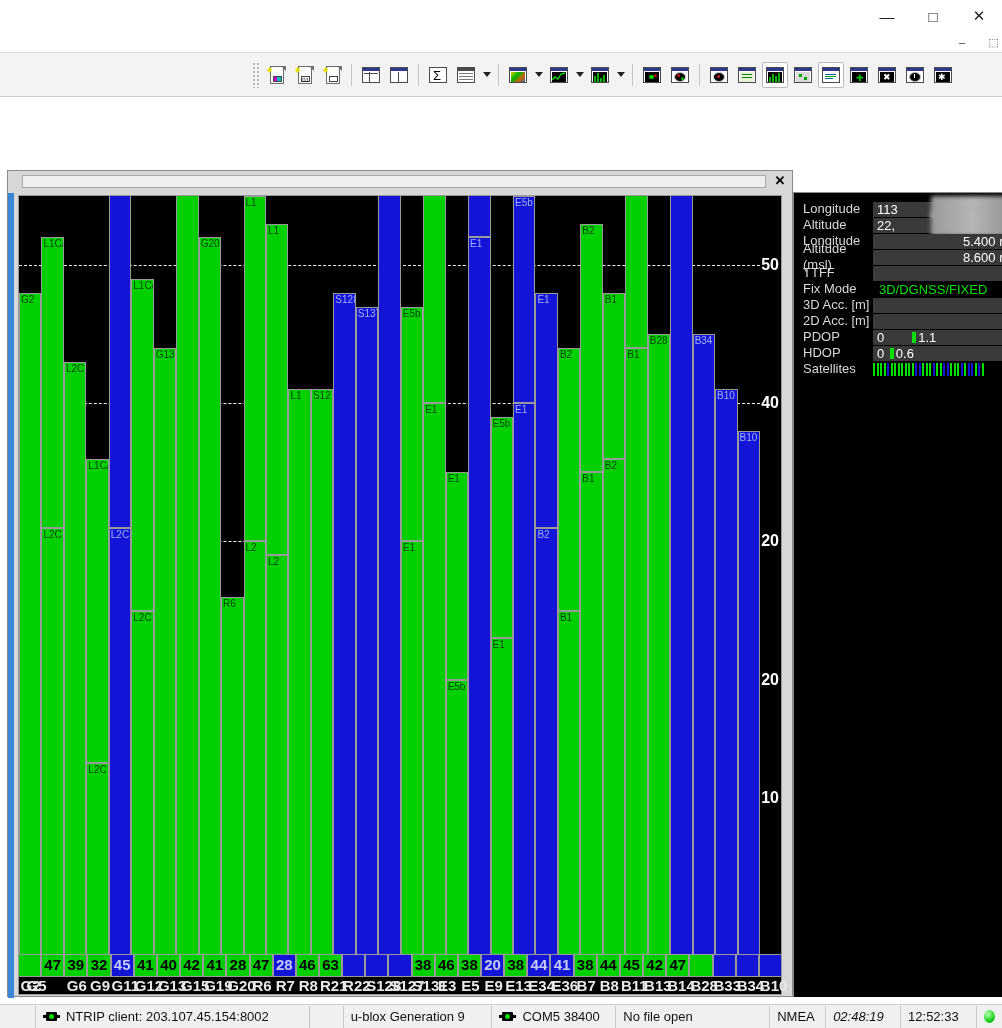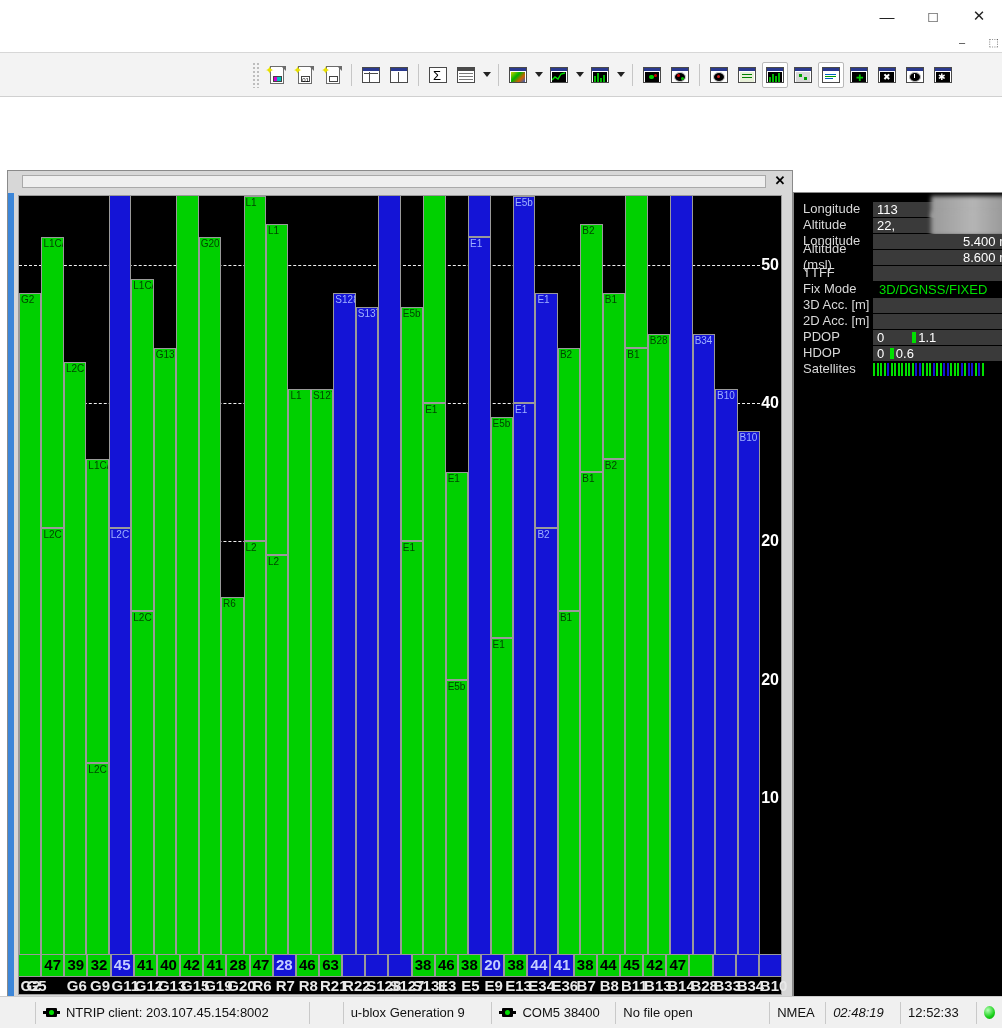--- a/index.html
+++ b/index.html
@@ -134,21 +134,21 @@
   .ival.fix .txtc { position:absolute; left:6px; top:0; color:#00e000; letter-spacing:0px;}
   .blurbox { position:absolute; left:58px; top:-6px; width:126px; height:24px;
              background:linear-gradient(90deg,#9a9a9a,#b5b5b5,#8f8f8f,#a8a8a8);
              filter:blur(2px); }
   .dopbar { position:absolute; background:#00e000; top:2px; width:4px; height:11px; }
   .satbars { position:relative; height:15px; background:#000; flex:1; }
   .satbars i { position:absolute; top:1px; width:2px; height:13px; display:block; }
 
   
   .statusbar {
-    position:absolute; left:0; bottom:0; width:1002px; height:32px;
+    position:absolute; left:0; bottom:0; width:1002px; height:24px;
     background:#f0f0f0; border-top:1px solid #cccccc;
     display:flex; align-items:center; font-size:13px; color:#111;
   }
   .sb-cell { height:22px; display:flex; align-items:center; padding:0 7px;
              border-left:1px solid #c9c9c9; border-right:1px solid #c9c9c9;
              margin-right:-1px; }
   .plug { width:17px; height:9px; margin-right:6px; position:relative; display:inline-block; }
   .plug .body { position:absolute; left:3px; top:0; width:11px; height:9px; background:#000;
                 border-radius:1px; }
   .plug .dot { position:absolute; left:6px; top:2px; width:5px; height:5px; background:#00dd00;

